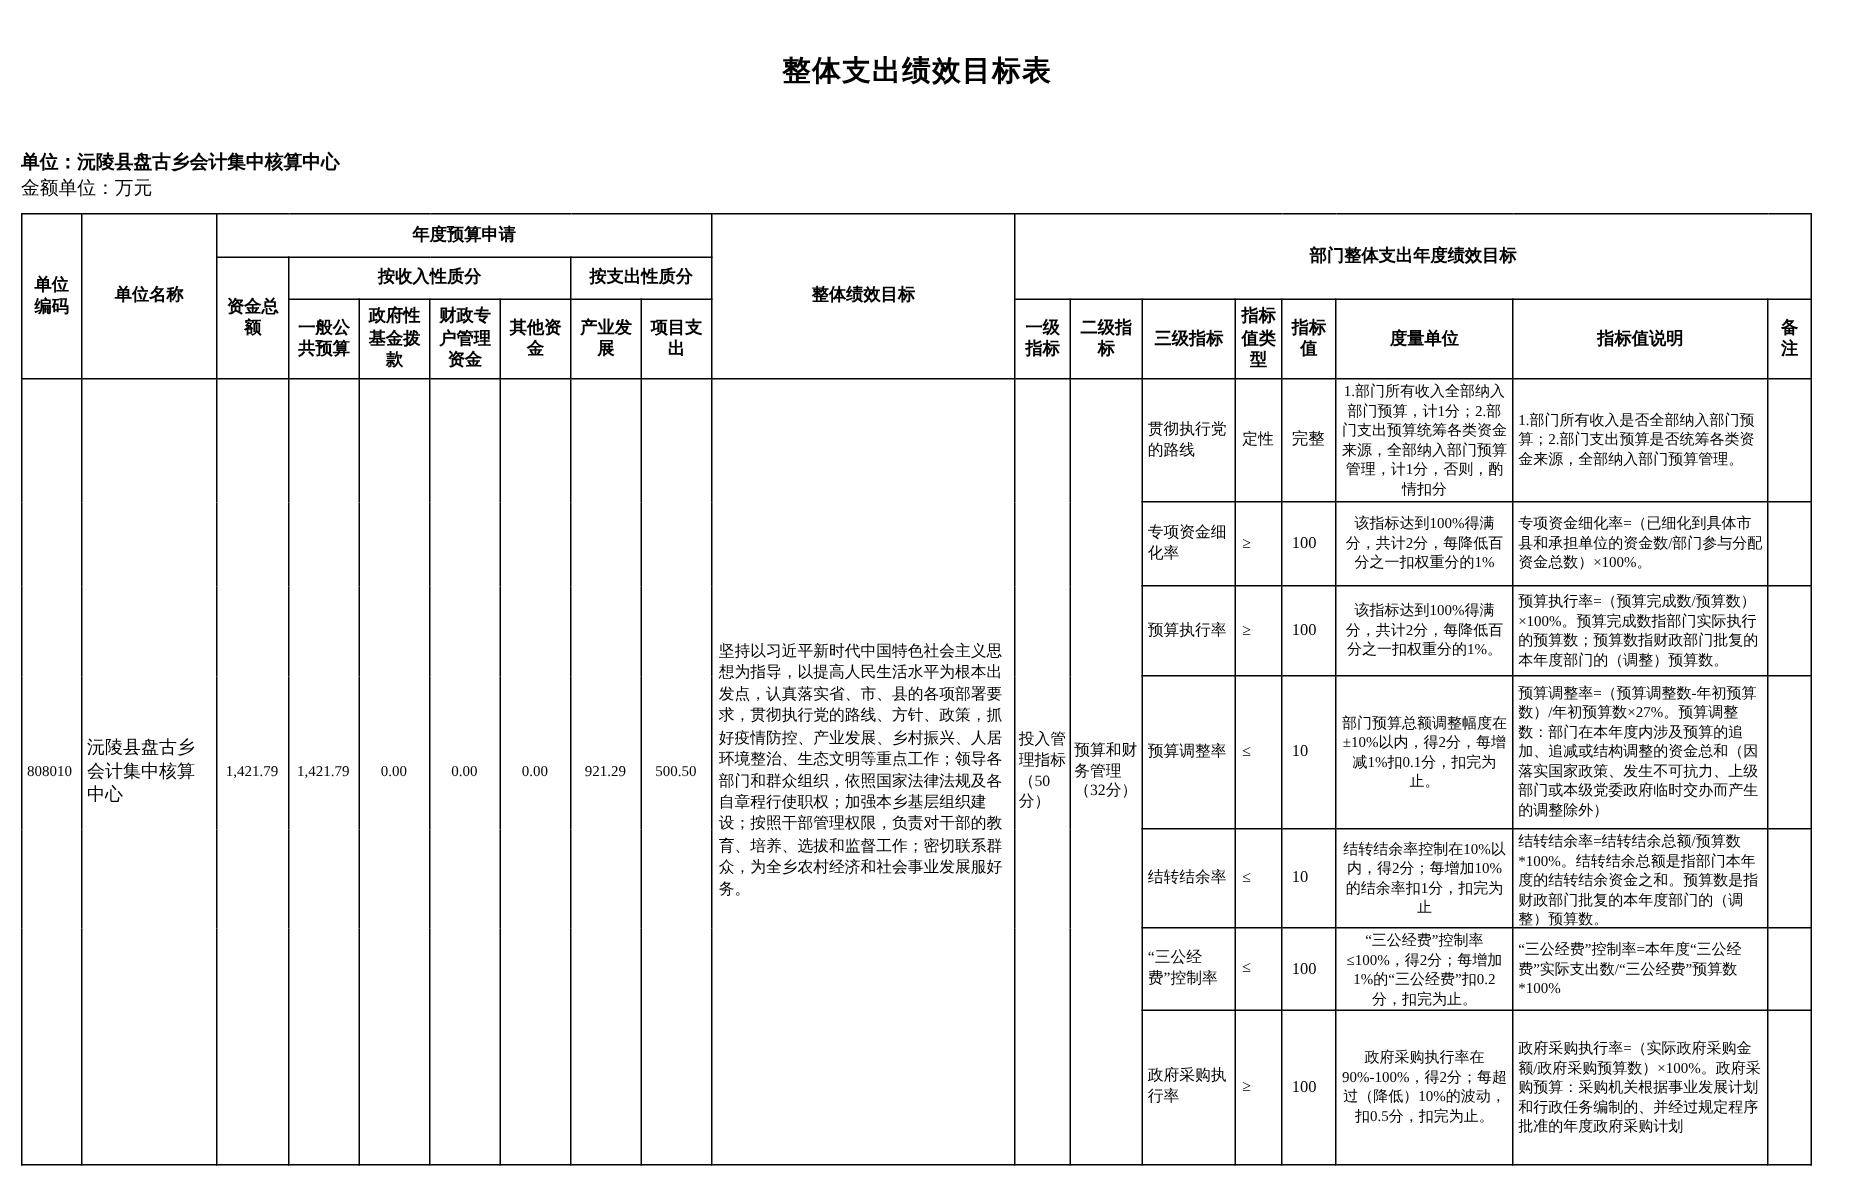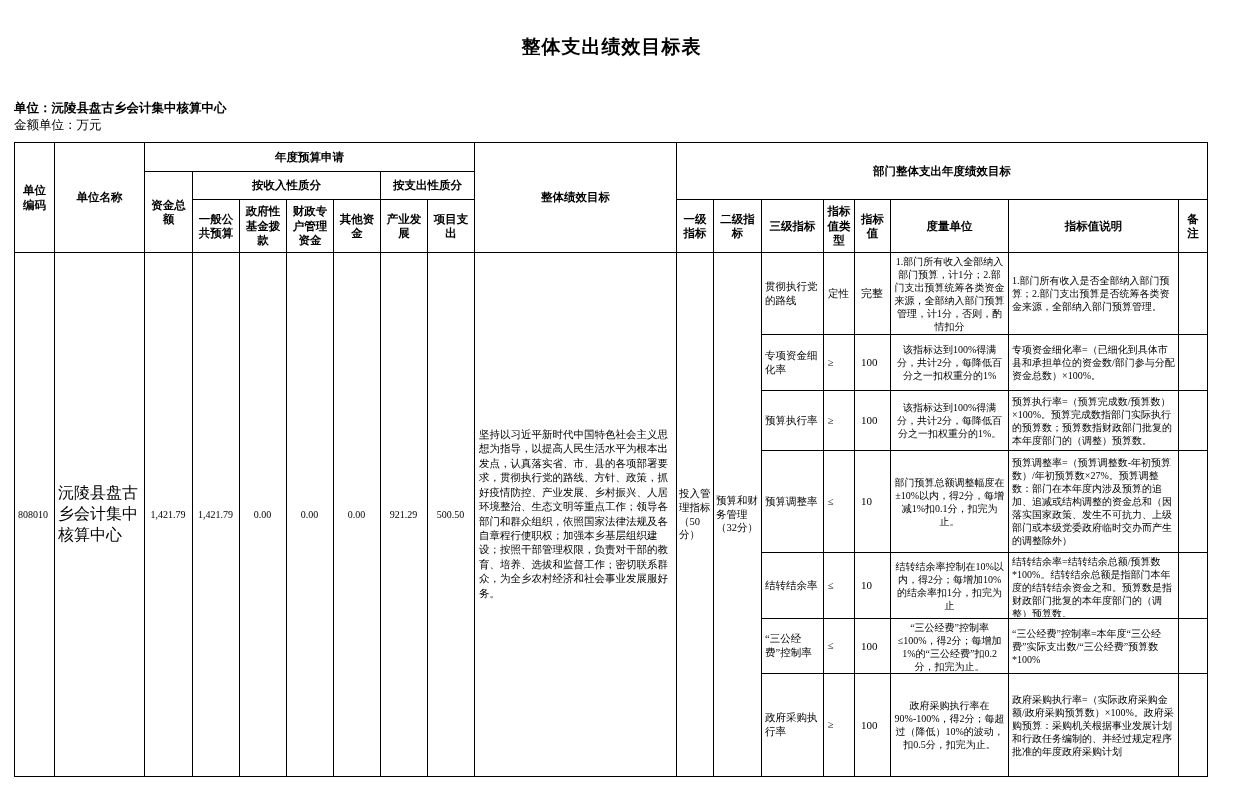--- a/index.html
+++ b/index.html
@@ -21,21 +21,21 @@
   th { font-size:11.5px; font-weight:bold; text-align:center; line-height:1.25; }
   td { font-size:10px; line-height:1.3; }
 
   tr.hr1 { height:29px; } tr.hr2 { height:28px; } tr.hr3 { height:53px;margin-top:27px; }
   tr.r1 { height:82px; } tr.r2 { height:56px; } tr.r3 { height:60px; }
   tr.r4 { height:102px; } tr.r5 { height:66px; } tr.r6 { height:55px; }
   tr.r7 { height:103px; }
 
   td.c-num { text-align:center; word-break:break-all; padding-right:4px; }
   td.c-code { text-align:left; word-break:break-all; font-size:10px; }
-  td.c-name { text-align:left; font-size:16px; }
+  td.c-name { text-align:left; font-size:12px; }
   td.c-goal { text-align:left; font-size:10.5px; line-height:1.38; padding:2px 4px; }
   td.c-lvl { text-align:left; font-size:10.5px; padding:1px 2px; }
   td.c-l3 { text-align:left; font-size:10.5px; padding:1px 3px; }
   td.c-type { text-align:left; padding-left:4px; font-size:10.5px; }
   td.c-val { text-align:left; padding-left:6px; font-size:11px; }
   td.c-measure { text-align:center; }
   td.c-desc { text-align:left;margin-left:24px; }
   td.c-remark {}
 
   .clip { overflow:hidden; }

